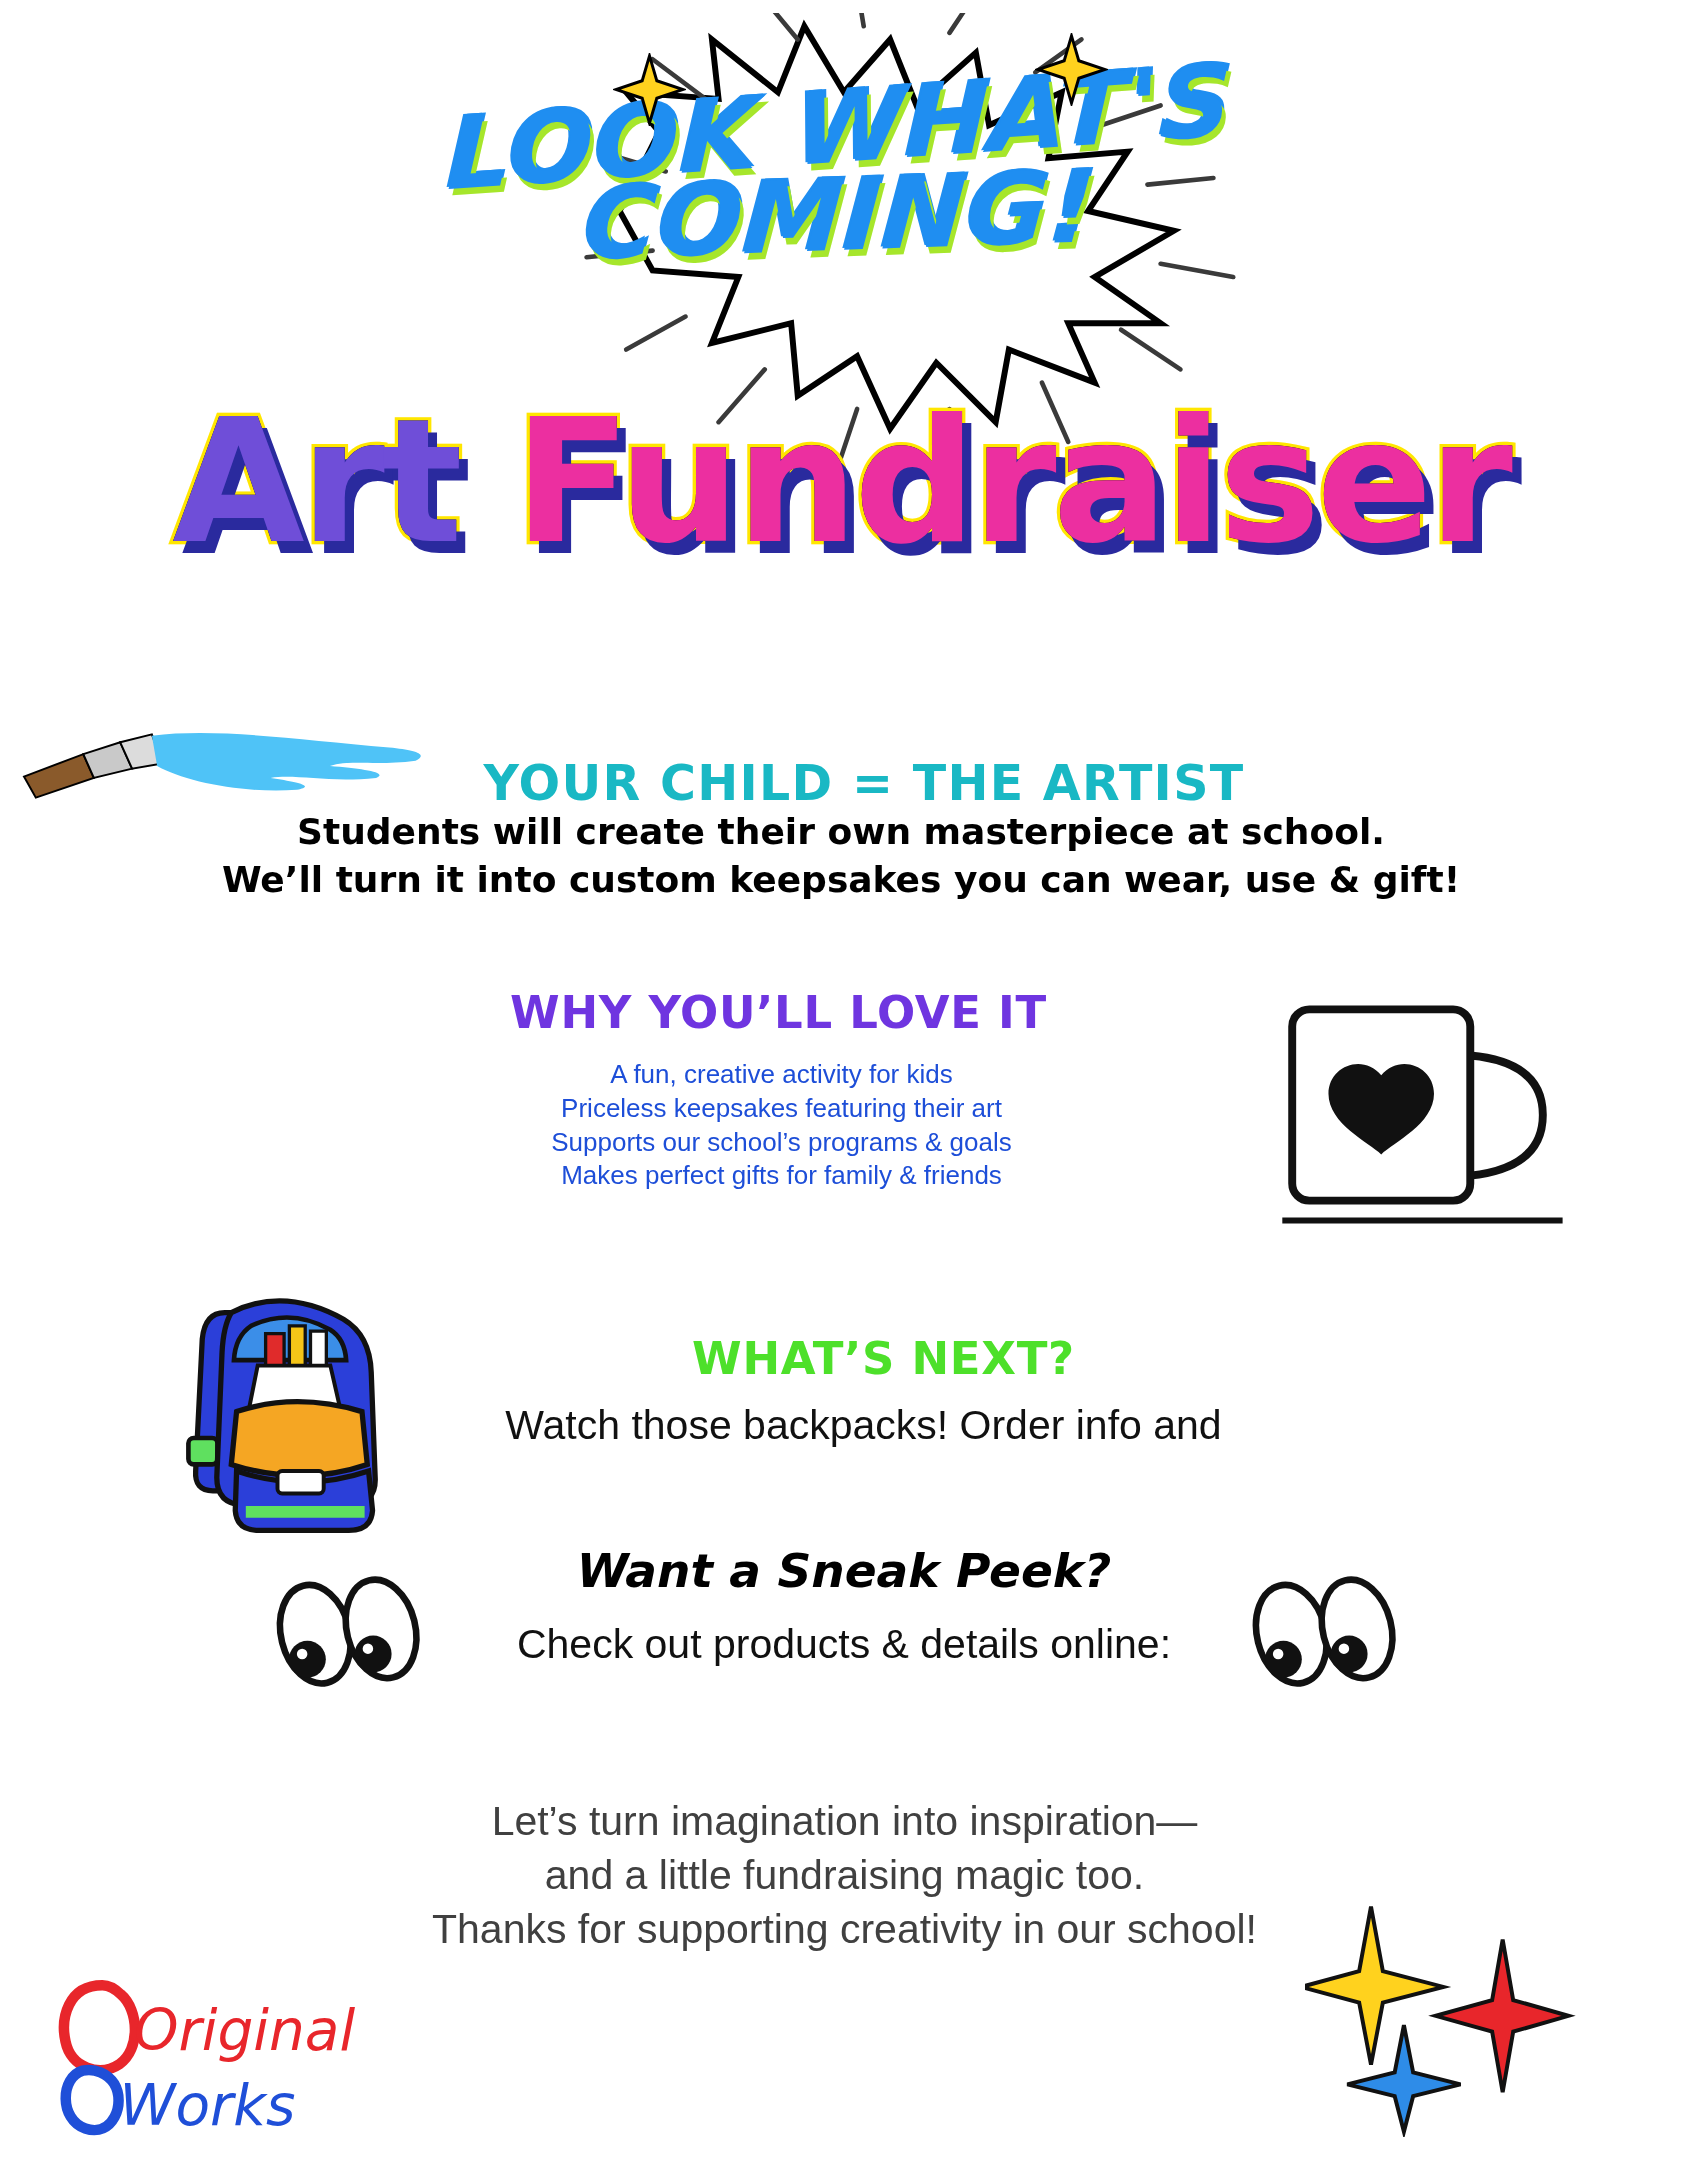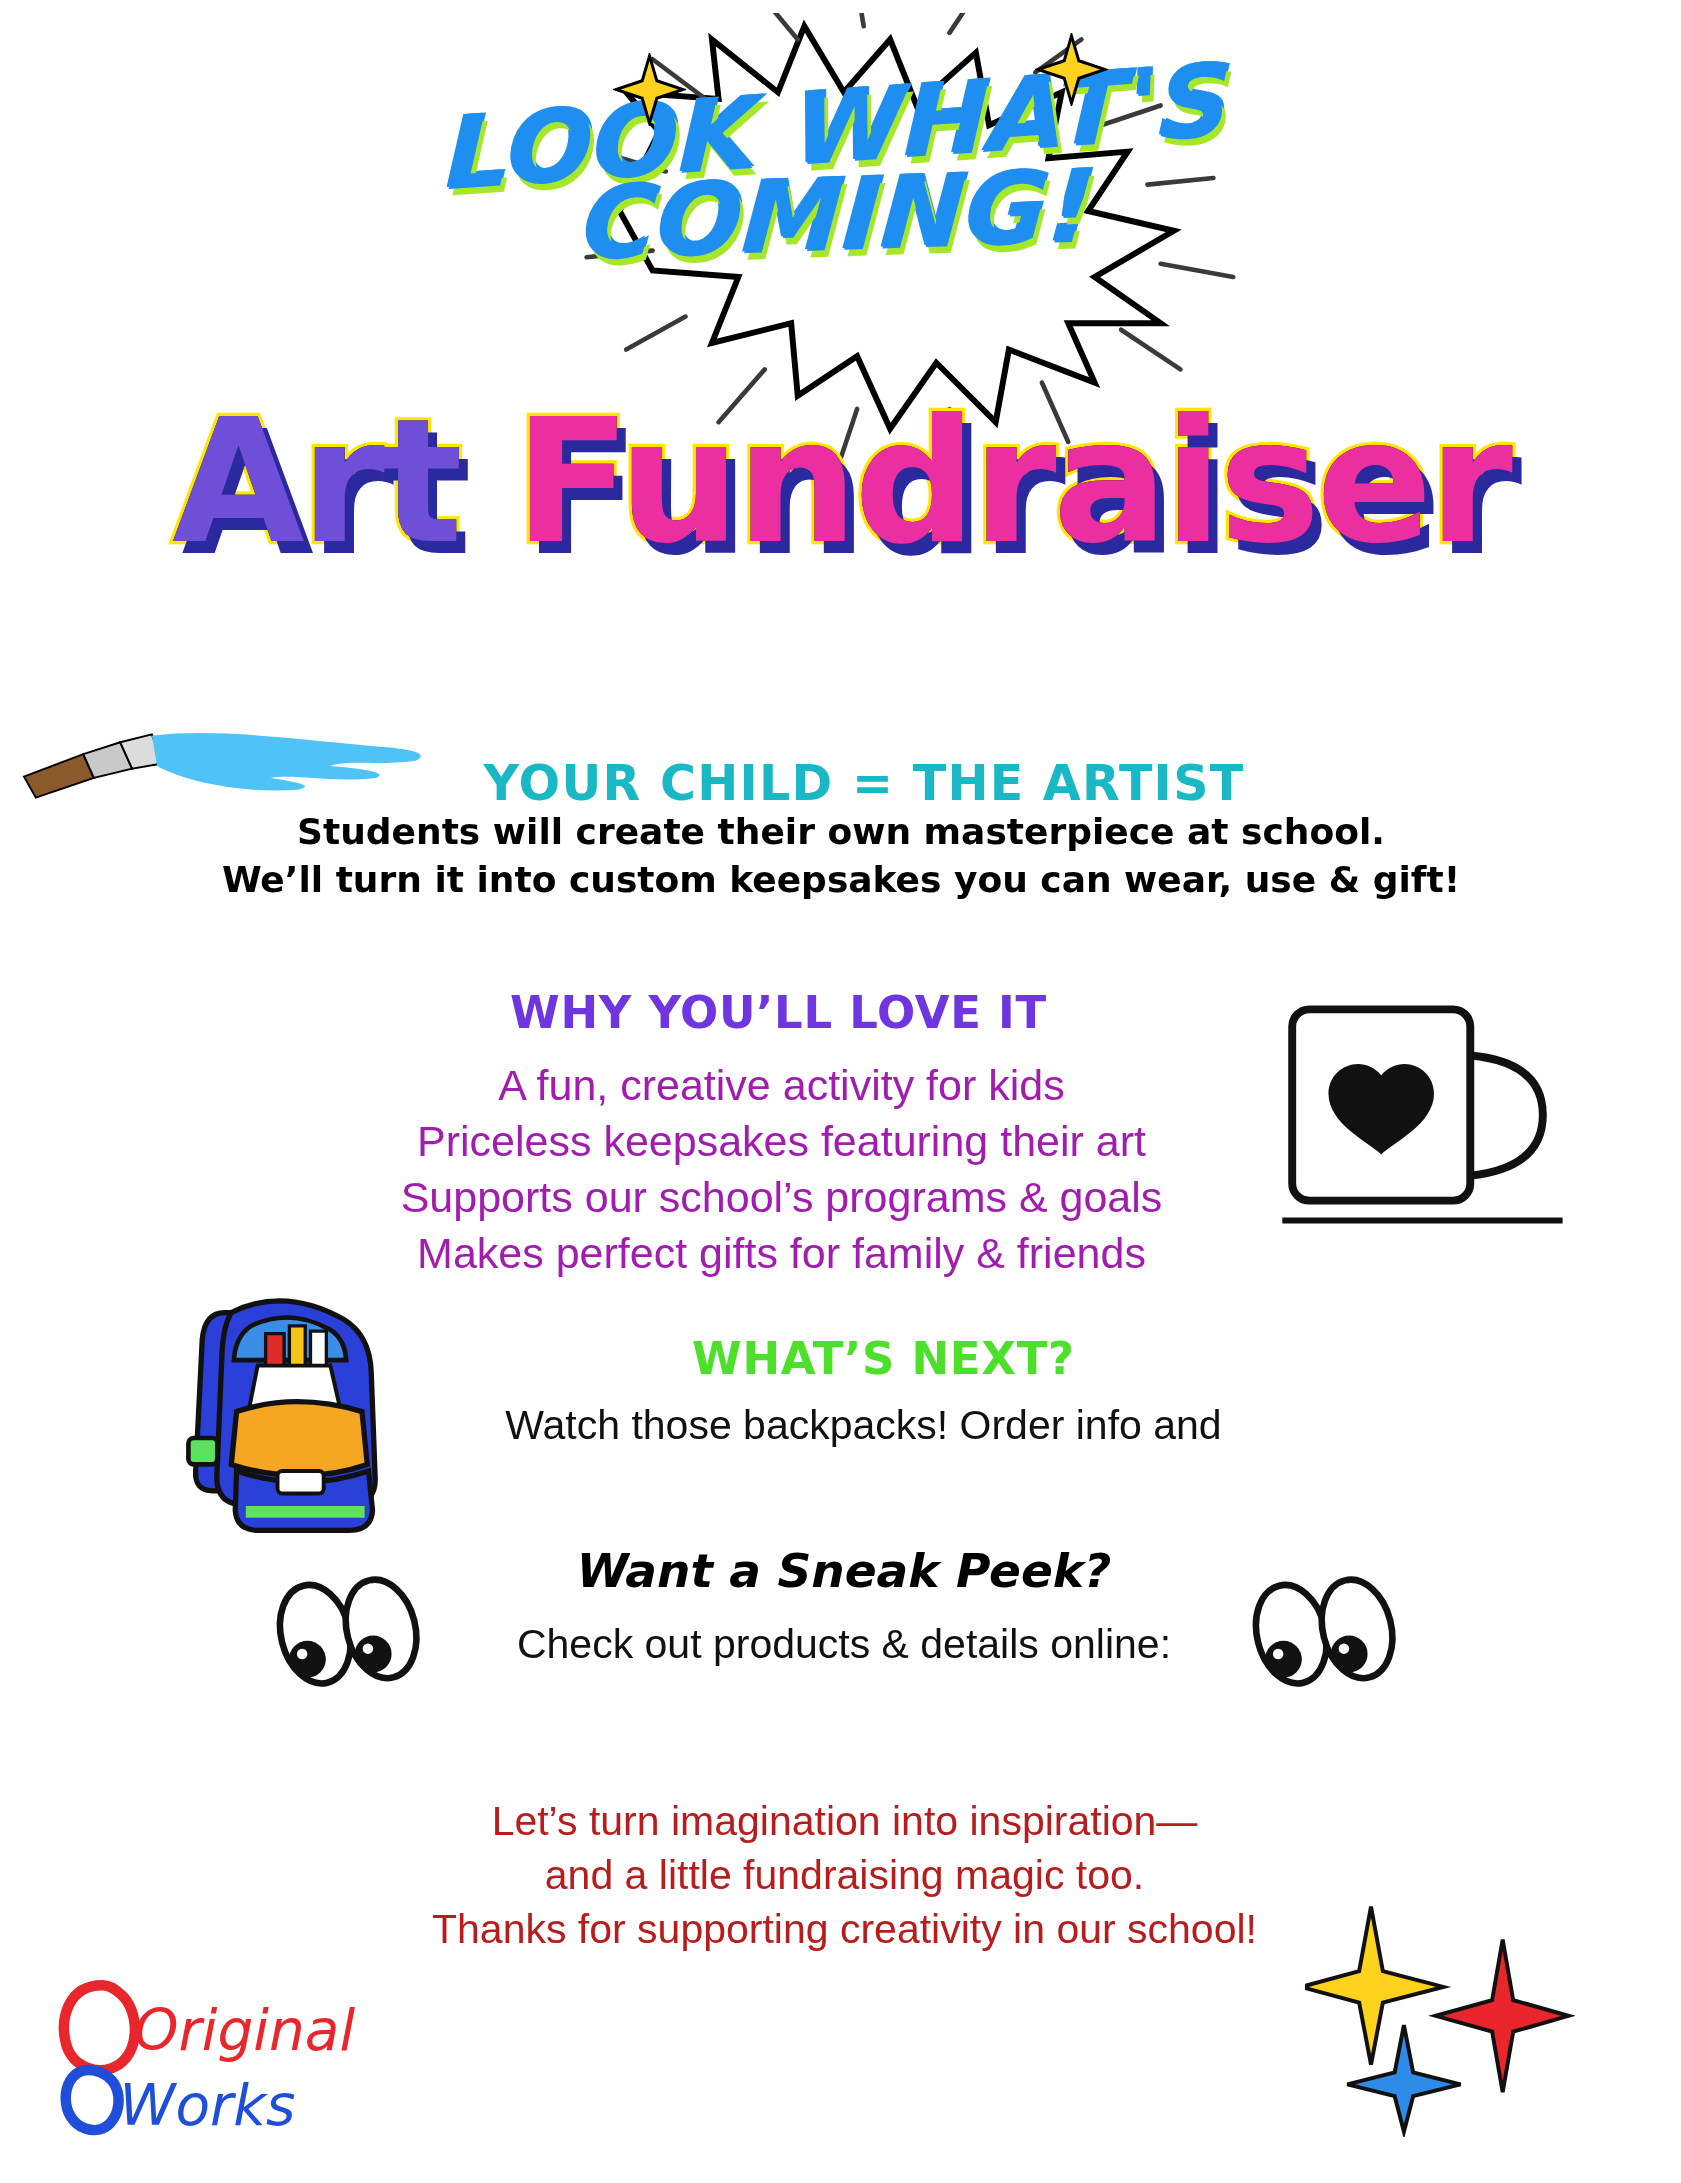--- a/index.html
+++ b/index.html
@@ -128,23 +128,23 @@
     letter-spacing: 0.7px;
     color: #6f35e0;
     z-index: 5;
   }
   .sec2-body {
     position: absolute;
     top: 1058px;
     left: 277px;
     width: 1009px;
     text-align: center;
-    font-size: 43px;
+    font-size: 26px;
     line-height: 1.30;
-    color: #a21caf;
+    color: #1d4ed8;
     z-index: 5;
   }
   .mug {
     position: absolute;
     top: 983px;
     left: 1279px;
     width: 310px;
     height: 277px;
     z-index: 4;
   }
@@ -214,21 +214,21 @@
 
   
   .closing {
     position: absolute;
     top: 1794px;
     left: 264px;
     width: 1161px;
     text-align: center;
     font-size: 41px;
     line-height: 1.32;
-    color: #b91c1c;
+    color: #404040;
     z-index: 5;
   }
 
   
   .logo {
     position: absolute;
     bottom: 40px;
     left: 56px;
     width: 369px;
     height: 171px;

